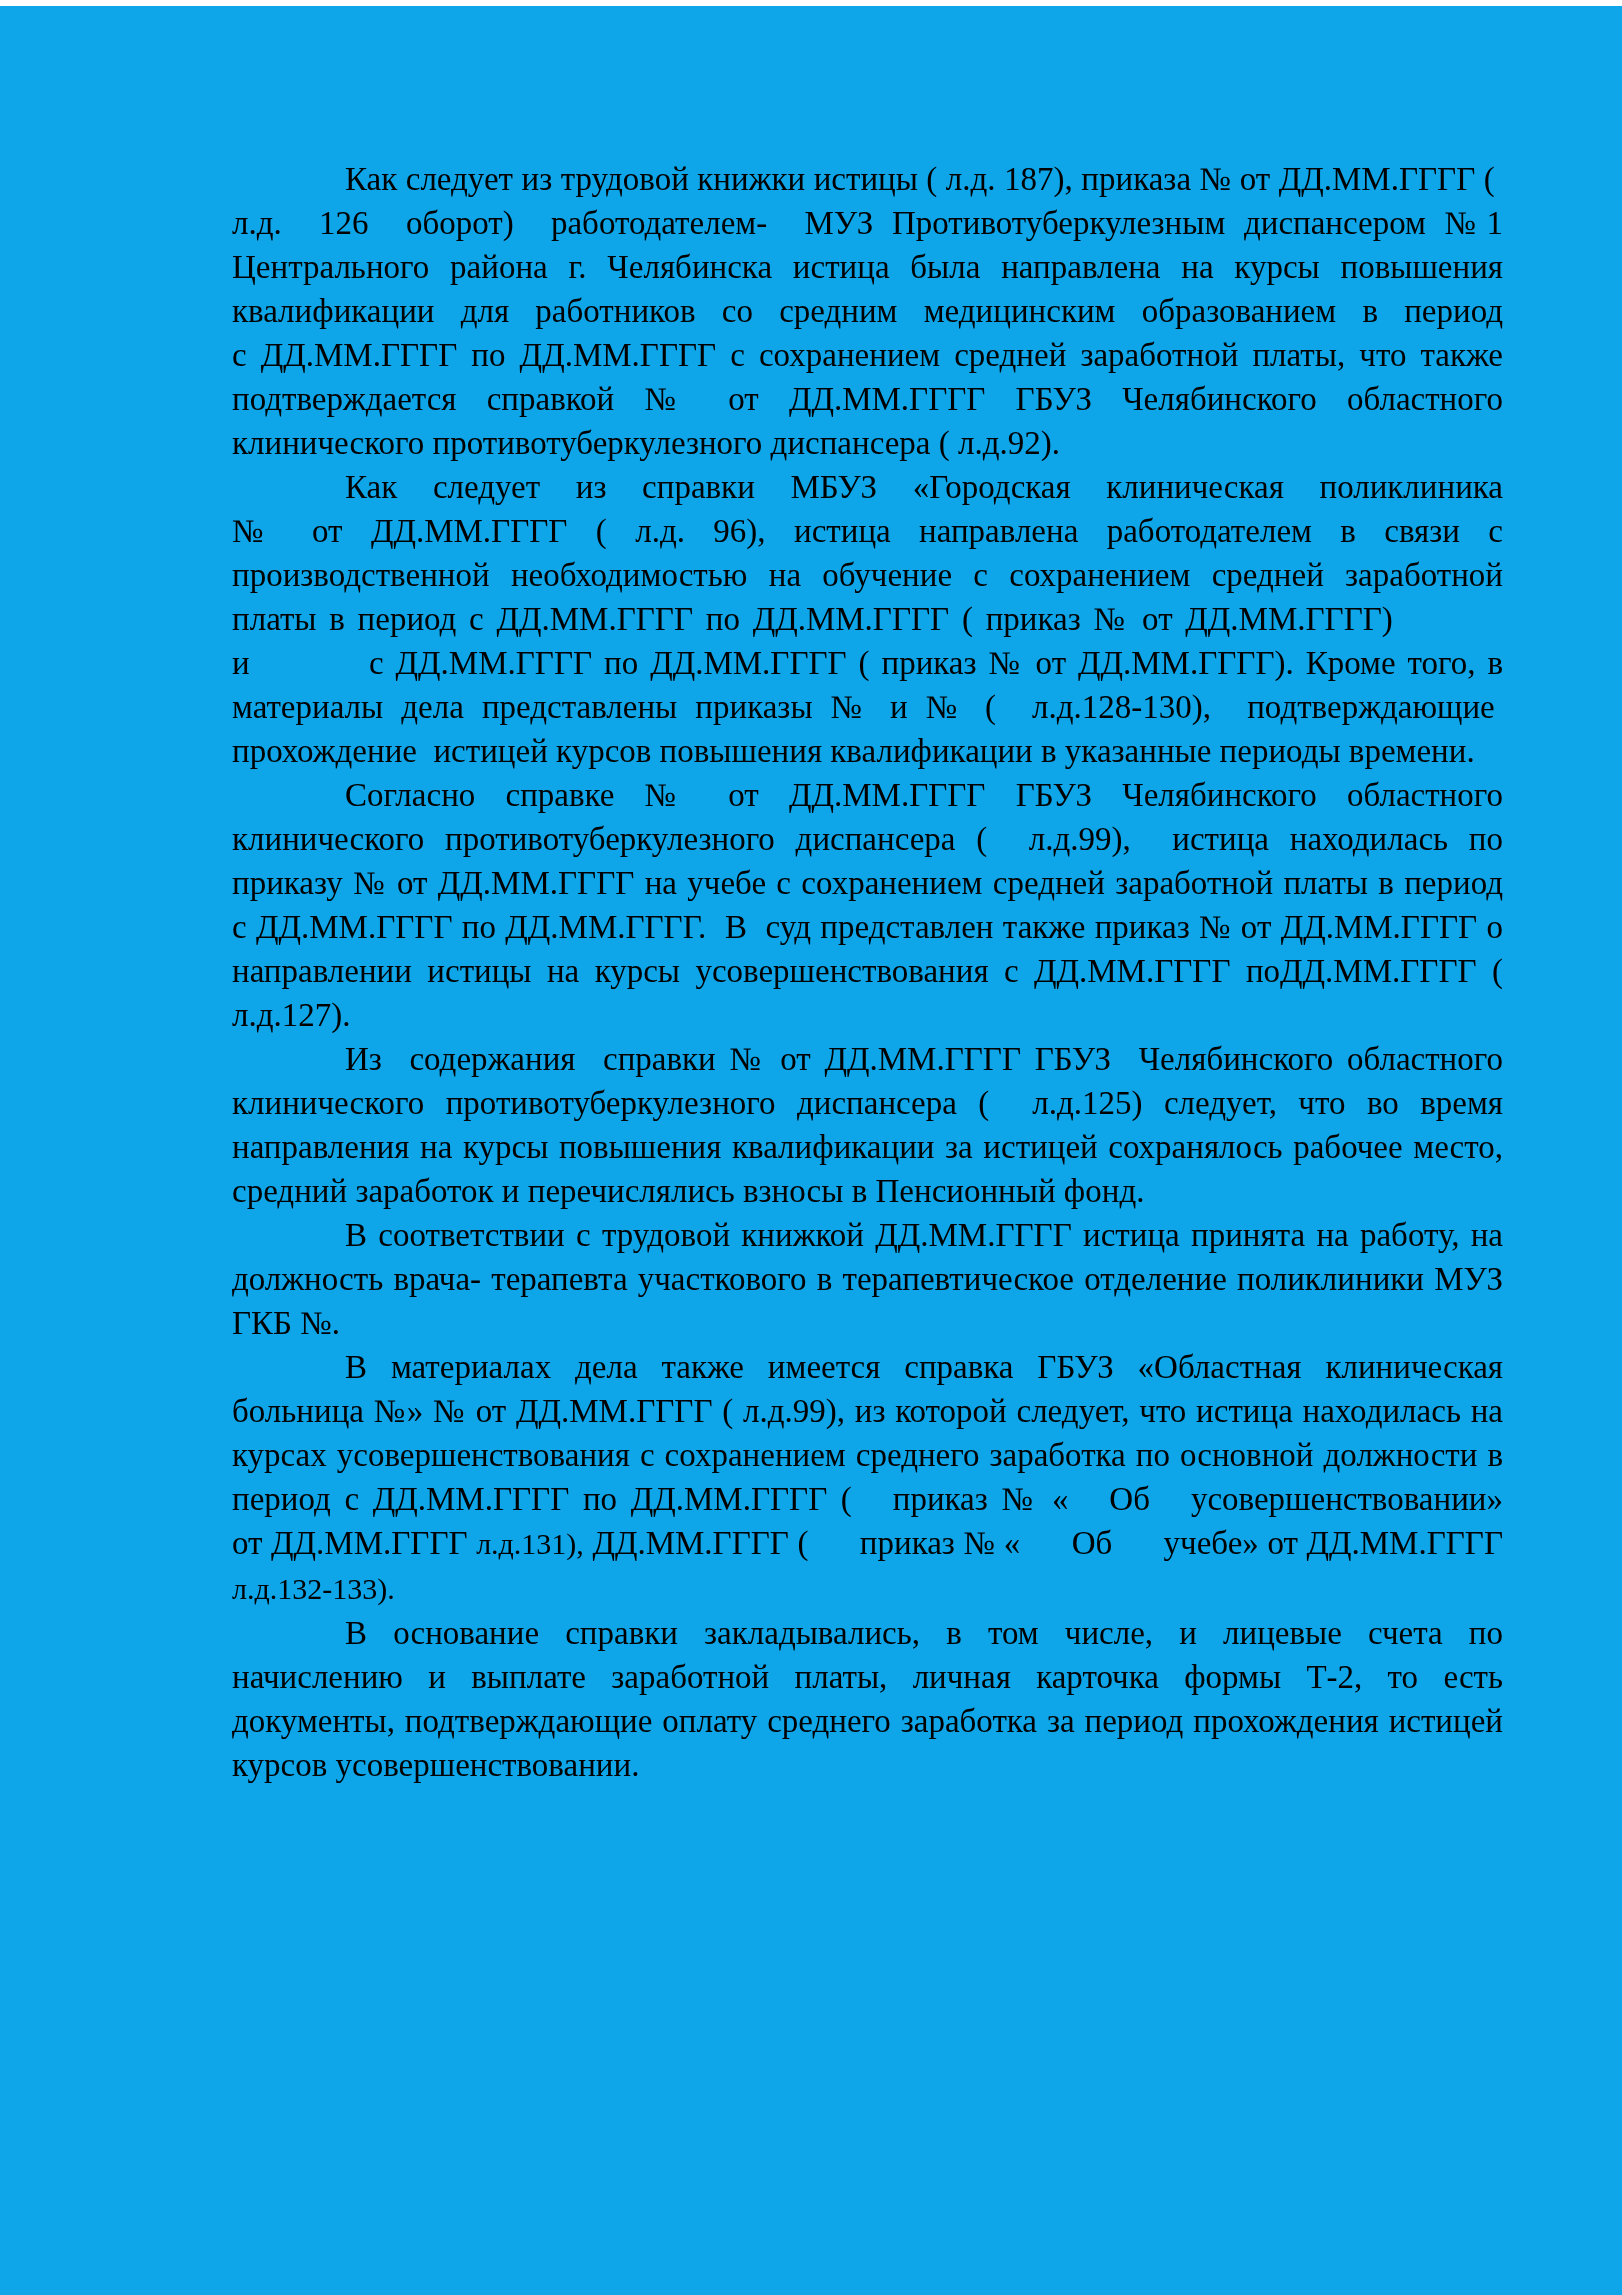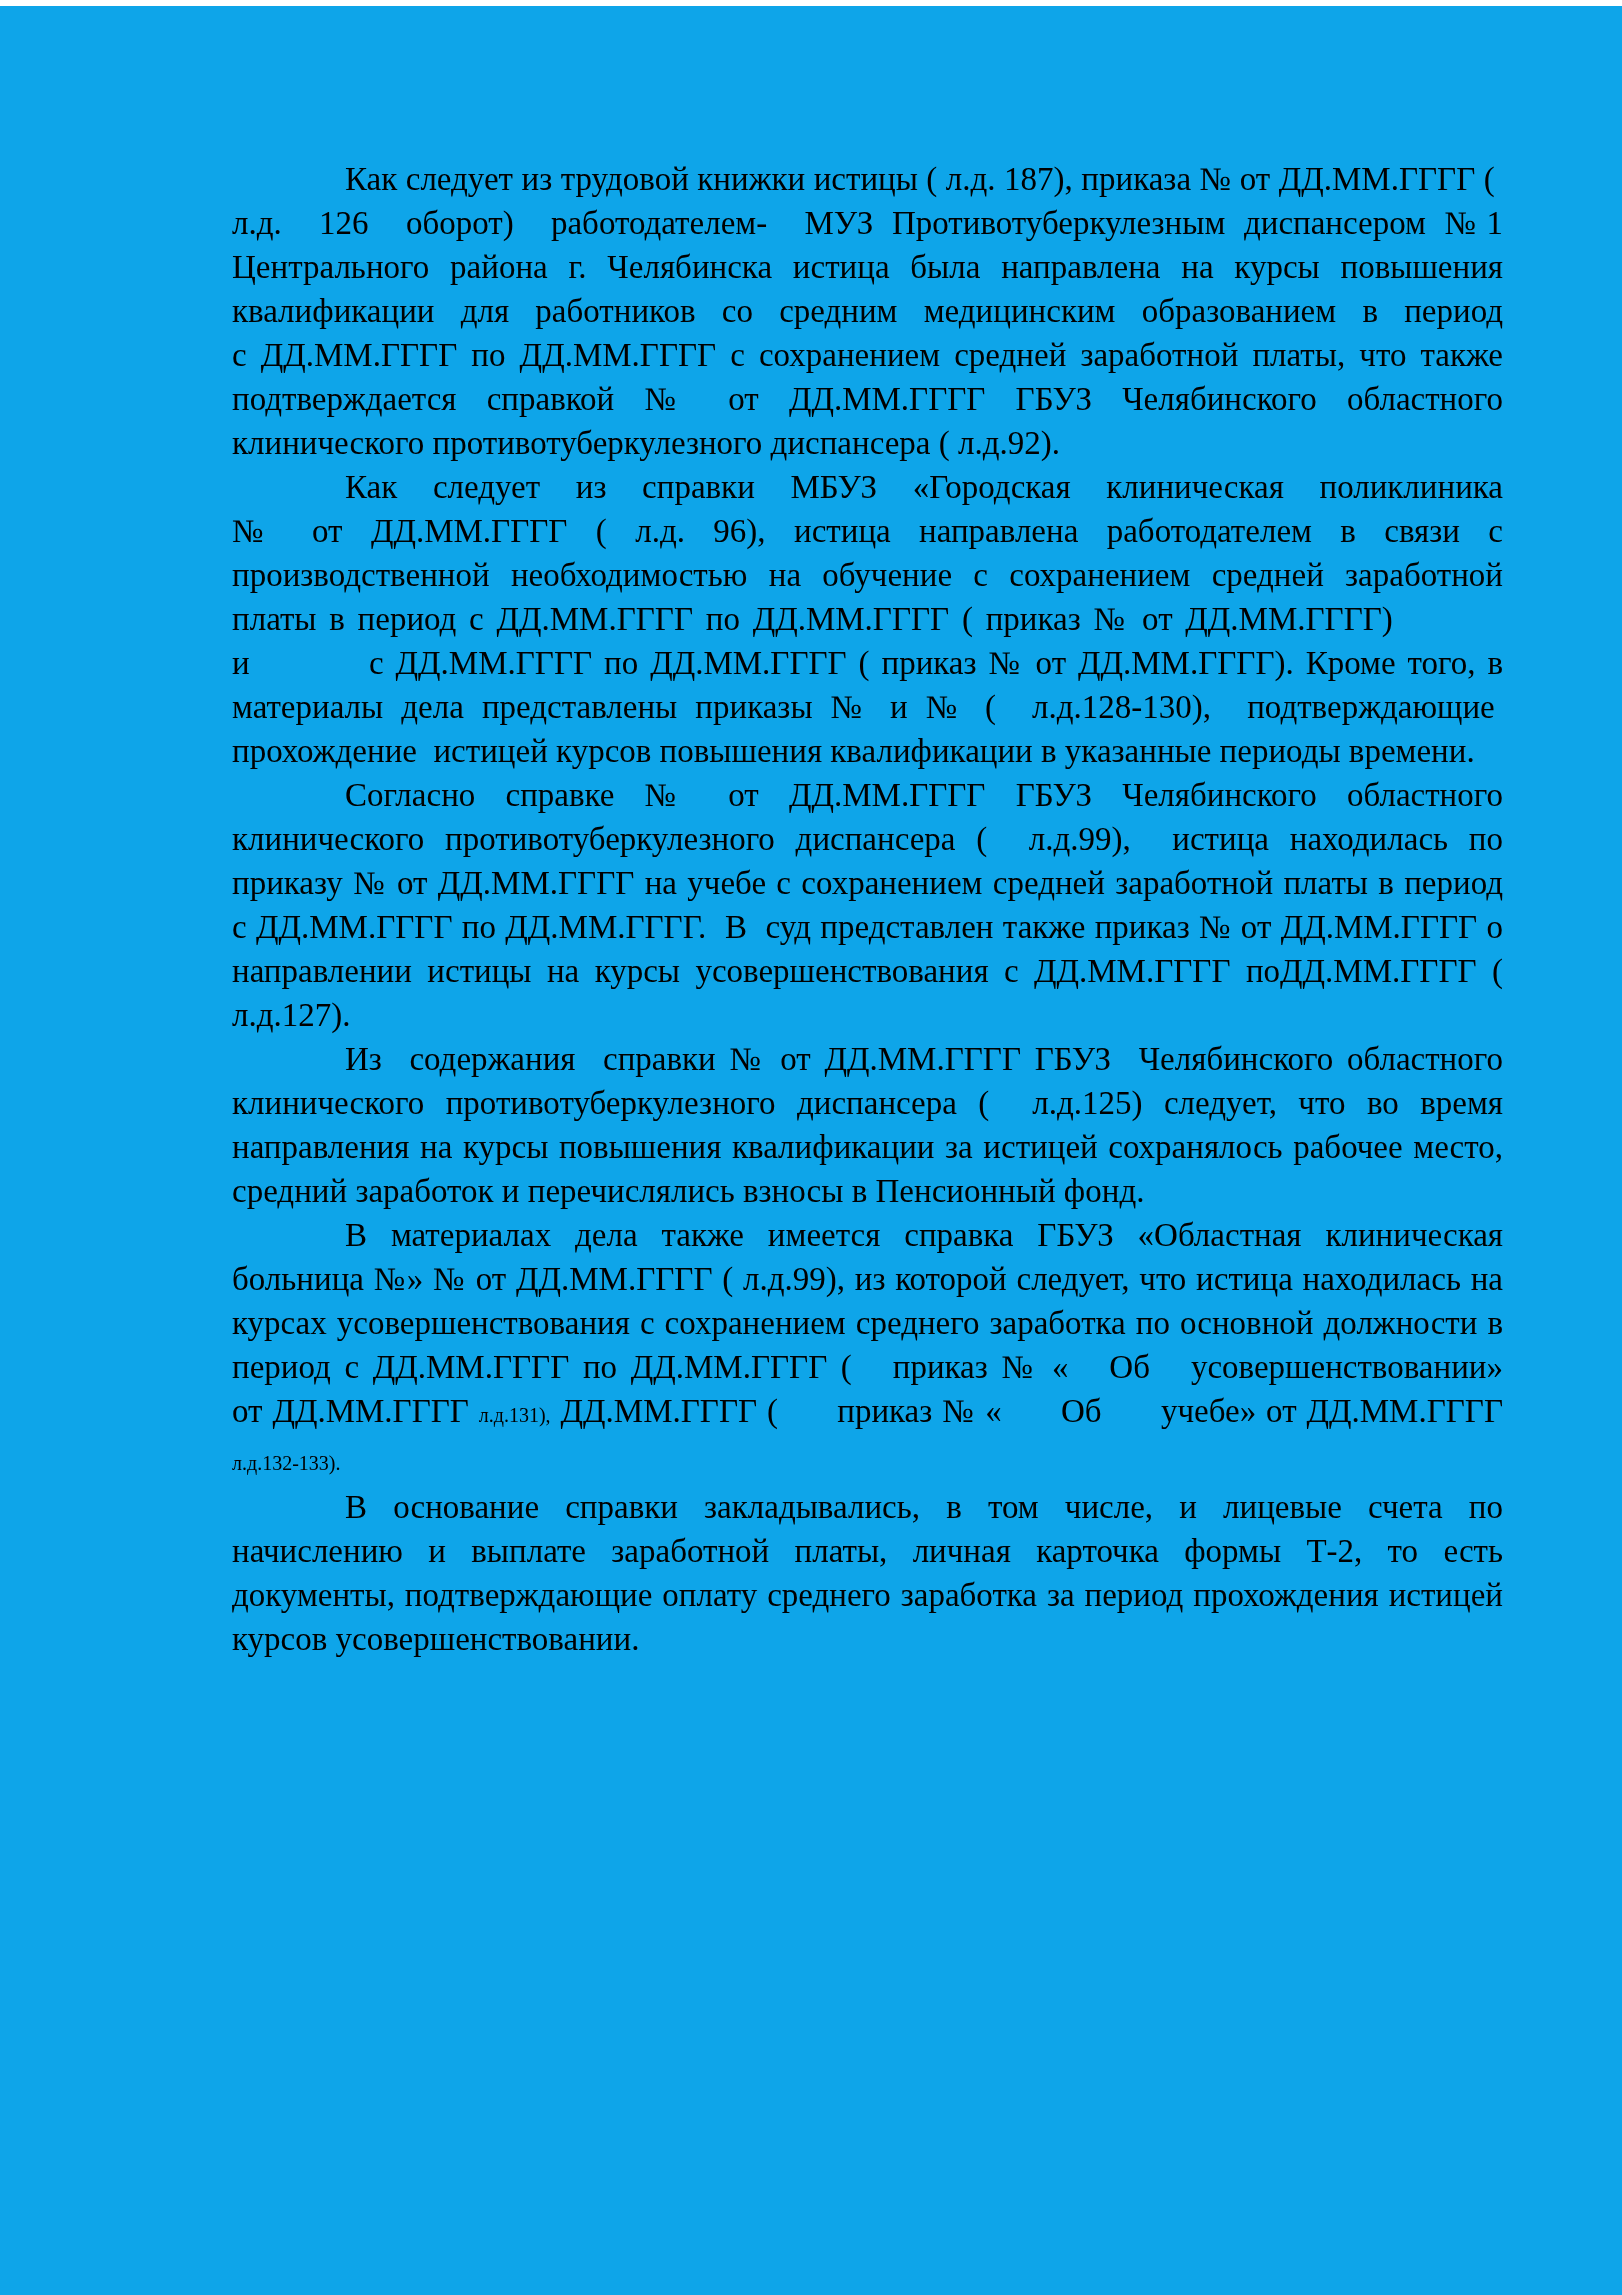--- a/index.html
+++ b/index.html
@@ -33,29 +33,30 @@
     line-height: 44px;
     text-align: justify;
     word-spacing: normal;
   }
   .doc p {
     margin: 0;
     padding: 0;
     text-indent: 113px;
   }
   .doc .small {
-    font-size: 20px;
+    font-size: 30px;
   }
 </style>
 </head>
 <body>
 
 <div class="page">
   <main class="doc">
       <p><span>Как следует из трудовой книжки истицы ( л.д. 187), приказа №&nbsp;от&nbsp;ДД.ММ.ГГГГ (&nbsp; л.д.&nbsp; 126&nbsp; оборот)&nbsp; работодателем-&nbsp; МУЗ Противотуберкулезным диспансером №1 Центрального района г. Челябинска истица была направлена на курсы повышения квалификации для работников со средним медицинским образованием в период с&nbsp;ДД.ММ.ГГГГ по&nbsp;ДД.ММ.ГГГГ с сохранением средней заработной платы, что также подтверждается справкой №&nbsp;от&nbsp;ДД.ММ.ГГГГ ГБУЗ Челябинского областного клинического противотуберкулезного диспансера ( л.д.92).</span></p>
       <p><span>Как следует из справки МБУЗ «Городская клиническая поликлиника №&nbsp;от&nbsp;ДД.ММ.ГГГГ ( л.д. 96), истица направлена работодателем в связи с производственной необходимостью на обучение с сохранением средней заработной платы в период с&nbsp;ДД.ММ.ГГГГ по&nbsp;ДД.ММ.ГГГГ ( приказ №&nbsp;от&nbsp;ДД.ММ.ГГГГ)&nbsp;&nbsp;&nbsp;&nbsp;&nbsp;&nbsp;&nbsp;&nbsp;&nbsp; и&nbsp;&nbsp;&nbsp;&nbsp;&nbsp;&nbsp;&nbsp;&nbsp;&nbsp; с&nbsp;ДД.ММ.ГГГГ по&nbsp;ДД.ММ.ГГГГ ( приказ №&nbsp;от&nbsp;ДД.ММ.ГГГГ). Кроме того, в материалы дела представлены приказы № и № (&nbsp; л.д.128-130),&nbsp; подтверждающие&nbsp; прохождение&nbsp; истицей курсов повышения квалификации в указанные периоды времени.</span></p>
       <p><span>Согласно справке №&nbsp;от&nbsp;ДД.ММ.ГГГГ ГБУЗ Челябинского областного клинического противотуберкулезного диспансера (&nbsp; л.д.99),&nbsp; истица находилась по приказу №&nbsp;от&nbsp;ДД.ММ.ГГГГ на учебе с сохранением средней заработной платы в период с&nbsp;ДД.ММ.ГГГГ по&nbsp;ДД.ММ.ГГГГ.&nbsp; В&nbsp; суд представлен также приказ №&nbsp;от&nbsp;ДД.ММ.ГГГГ о направлении истицы на курсы усовершенствования с&nbsp;ДД.ММ.ГГГГ поДД.ММ.ГГГГ ( л.д.127).</span></p>
       <p><span>Из&nbsp; содержания&nbsp; справки №&nbsp;от&nbsp;ДД.ММ.ГГГГ ГБУЗ&nbsp; Челябинского областного клинического противотуберкулезного диспансера (&nbsp; л.д.125) следует, что во время направления на курсы повышения квалификации за истицей сохранялось рабочее место, средний заработок и перечислялись взносы в Пенсионный фонд.</span></p>
+      <p><span>В соответствии с трудовой книжкой ДД.ММ.ГГГГ истица принята на работу, на должность врача- терапевта участкового в терапевтическое отделение поликлиники МУЗ ГКБ №.</span></p>
       <p><span>В материалах дела также имеется справка ГБУЗ «Областная клиническая больница №» №&nbsp;от&nbsp;ДД.ММ.ГГГГ ( л.д.99), из которой следует, что истица находилась на курсах усовершенствования с сохранением среднего заработка по основной должности в период с&nbsp;ДД.ММ.ГГГГ по&nbsp;ДД.ММ.ГГГГ (&nbsp;&nbsp; приказ № «&nbsp;&nbsp; Об&nbsp;&nbsp; усовершенствовании» от&nbsp;ДД.ММ.ГГГГ </span><span class="small">л.д.131),</span><span> ДД.ММ.ГГГГ (&nbsp;&nbsp;&nbsp;&nbsp;&nbsp; приказ № «&nbsp;&nbsp;&nbsp;&nbsp;&nbsp; Об&nbsp;&nbsp;&nbsp;&nbsp;&nbsp; учебе» от&nbsp;ДД.ММ.ГГГГ </span><span class="small">л.д.132-133).</span></p>
       <p><span>В основание справки закладывались, в том числе, и лицевые счета по начислению и выплате заработной платы, личная карточка формы Т-2, то есть документы, подтверждающие оплату среднего заработка за период прохождения истицей курсов усовершенствовании.</span></p>
     </main>
 </div>
 
 
 </body></html>

